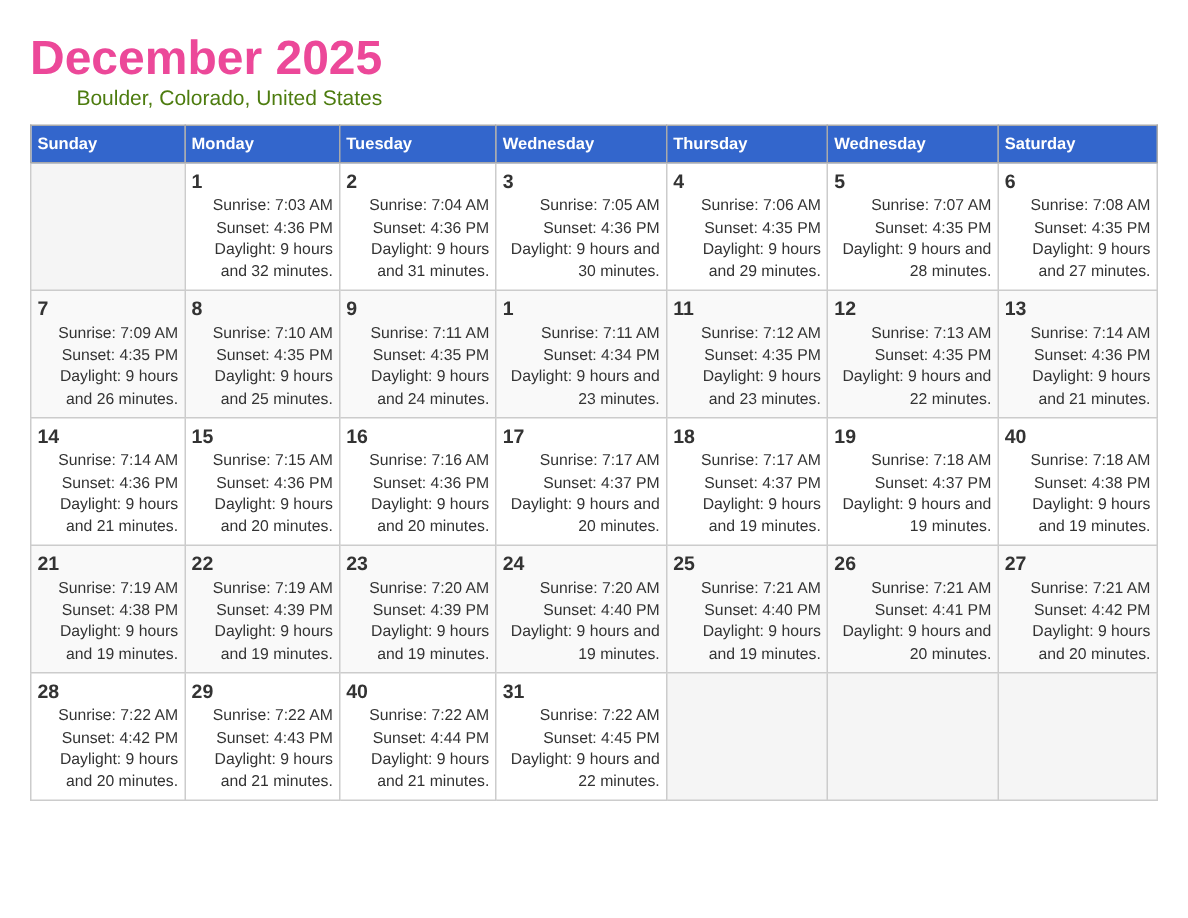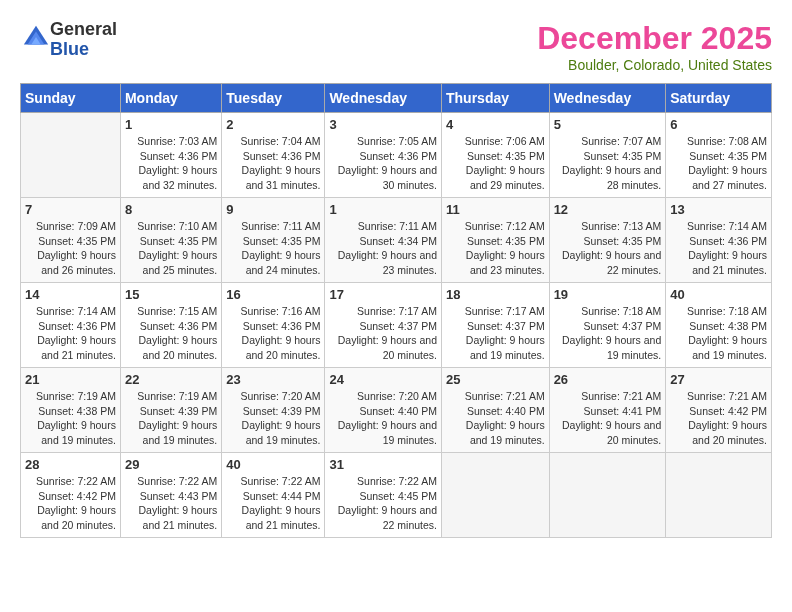--- a/index.html
+++ b/index.html
@@ -47,21 +47,21 @@
     table {
       width: 100%;
       border-collapse: collapse;
       font-size: 11px;
     }
     thead tr th {
       background-color: #3366cc;
       color: #fff;
       padding: 6px 4px;
       text-align: left;
-      font-size: 14px;
+      font-size: 11px;
       font-weight: bold;
       border: 1px solid #aaa;
     }
     tbody tr td {
       border: 1px solid #ccc;
       vertical-align: top;
       padding: 4px 4px;
       min-height: 80px;
       height: 85px;
       color: #333;
@@ -83,33 +83,20 @@
       text-align: right;
     }
     .empty-cell {
       background: #f5f5f5 !important;
     }
   </style>
 </head>
 <body>
 
 <div class="header-area">
-  <div class="logo">
-    <div>
-      <svg class="logo-icon" viewBox="0 0 30 30" xmlns="http://www.w3.org/2000/svg">
-        <polygon points="15,2 28,22 2,22" fill="#3366cc"></polygon>
-        <polygon points="15,8 24,22 6,22" fill="#5588ee"></polygon>
-        <polygon points="15,14 20,22 10,22" fill="#77aaff"></polygon>
-      </svg>
-    </div>
-    <div class="logo-text">
-      <div class="logo-general">General</div>
-      <div class="logo-blue">Blue</div>
-    </div>
-  </div>
   <div class="title-area">
     <div class="month-title">December 2025</div>
     <div class="location-title">Boulder, Colorado, United States</div>
   </div>
 </div>
 
 <table>
   <thead>
     <tr id="weekday-header">
     <th>Sunday</th>

